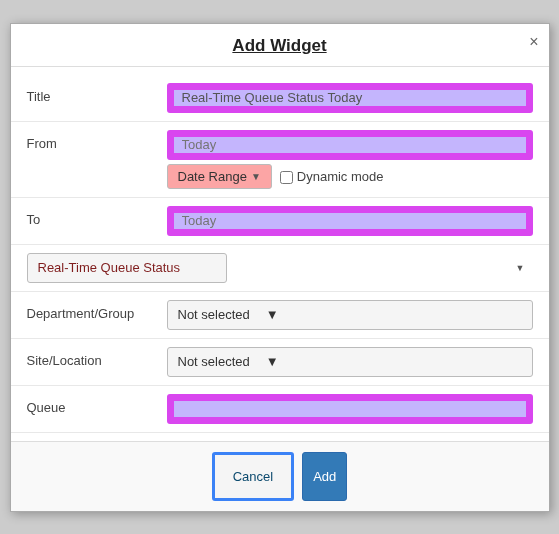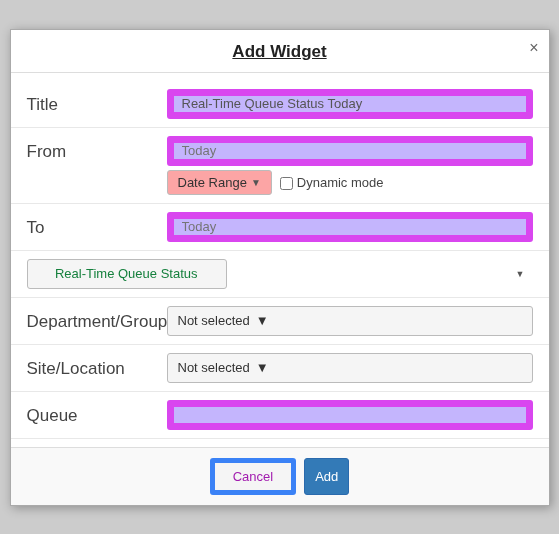--- a/index.html
+++ b/index.html
@@ -74,21 +74,21 @@
       padding: 8px 16px;
       border-bottom: 1px solid #e8e8e8;
       min-height: 44px;
     }
 
     .form-label {
       width: 140px;
       min-width: 140px;
       color: #444;
       padding-top: 6px;
-      font-size: 17px;
+      font-size: 13px;
     }
 
     .form-control-area {
       flex: 1;
       display: flex;
       flex-direction: column;
       gap: 4px;
     }
 
     .text-input {
@@ -146,26 +146,25 @@
       display: inline-block;
     }
 
     .select-wrapper select {
       padding: 4px 28px 4px 10px;
       border: 1px solid #bbb;
       border-radius: 3px;
       background: #f5f5f5;
       cursor: pointer;
       font-size: 13px;
-      color: #15803d;
+      color: #7f1d1d;
       appearance: none;
       -webkit-appearance: none;
       height: 30px;
       min-width: 200px;
-      text-align: right;
     }
 
     .select-wrapper::after {
       content: '▼';
       font-size: 9px;
       position: absolute;
       right: 8px;
       top: 50%;
       transform: translateY(-50%);
       pointer-events: none;
@@ -175,42 +174,42 @@
     .not-selected-btn {
       padding: 4px 10px;
       border: 1px solid #bbb;
       border-radius: 3px;
       background: #f5f5f5;
       cursor: pointer;
       font-size: 13px;
       color: #333;
       display: inline-flex;
       align-items: center;
-      gap: 6px;
+      gap: 16px;
       height: 30px;
       min-width: 130px;
     }
 
     .dialog-footer {
       padding: 10px 16px;
       display: flex;
       justify-content: center;
       gap: 8px;
       border-top: 1px solid #ddd;
       background: #f9f9f9;
     }
 
     .btn-cancel {
-      padding: 6px 18px;
-      border: 5px solid #3b82f6;
+      padding: 14px 18px;
+      border: 3px solid #3b82f6;
       border-radius: 3px;
       background: #f5f5f5;
       cursor: pointer;
       font-size: 13px;
-      color: #a21caf;
+      color: #0c4a6e;
     }
 
     .btn-add {
       padding: 6px 10px;
       border: 1px solid #2a6aad;
       border-radius: 3px;
       background: #337ab7;
       cursor: pointer;
       font-size: 13px;
       color: #fff;

